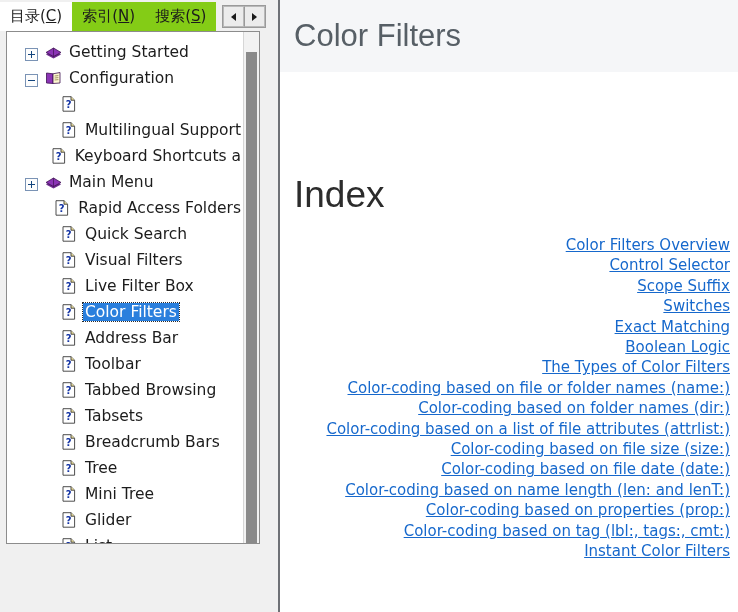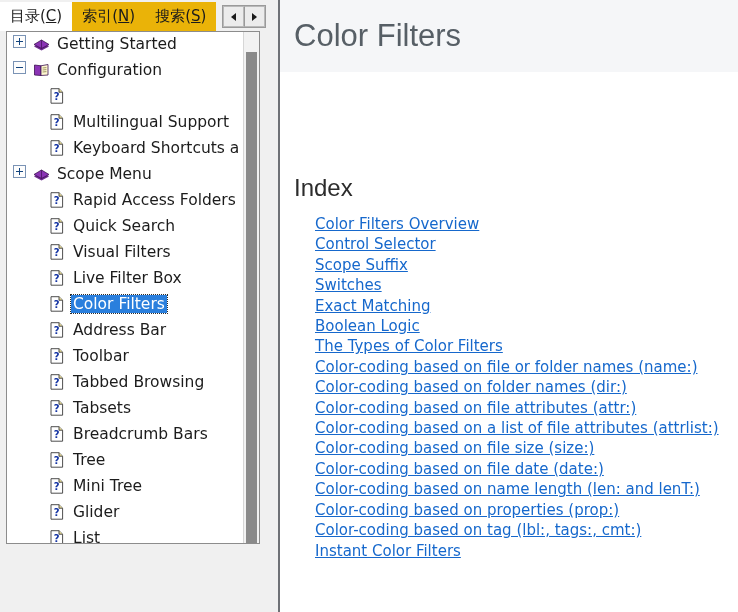--- a/index.html
+++ b/index.html
@@ -37,21 +37,21 @@
     padding-left: 0px;
   }
   .tab {
     height: 29px;
     line-height: 29px;
     padding: 0 10px 0 10px;
     font-size: 15px;
     color: #1b1b1b;
     box-sizing: border-box;
     white-space: nowrap;
-    background: #eab308;
+    background: #84cc16;
     cursor: default;
     font-family: "DejaVu Sans", sans-serif;
   }
   .tab.selected {
     background: #ffffff;
   }
   .tab .hot { text-decoration: underline; }
 
   #tab-nav {
     display: flex;
@@ -98,26 +98,27 @@
     overflow: hidden;
     padding-top: 3px;
     box-sizing: border-box;
   }
   #tree-list {
     position: relative;
   }
 
   .tree-row {
     display: flex;
-    align-items: flex-start;
+    align-items: flex-end;
     height: 26px;
     white-space: nowrap;
     font-size: 15.5px;
     color: #1c1c1c;
     font-family: "DejaVu Sans", sans-serif;
+    padding-left: 12px;
   }
   .tree-row .indent0 { width: 6px; }
   .tree-row .indent1 { width: 40px; }
 
   .expander {
     width: 13px; height: 13px;
     border: 1px solid #7a93b5;
     background: #fdfdfd;
     box-sizing: border-box;
     position: relative;
@@ -213,30 +214,31 @@
   }
   #content-body {
     padding: 0 0 0 14px;
     background: #ffffff;
     height: 540px;
     box-sizing: border-box;
   }
   #index-heading {
     margin: 0;
     padding-top: 104px;
-    font-size: 24px;
+    font-size: 37px;
     font-weight: normal;
     color: #2c2c2c;
     font-family: "Liberation Sans", sans-serif;
     line-height: 1;
   }
   #index-list {
     list-style: none;
-    margin: 0;
+    margin: 8px;
     padding: 14px 0 0 21px;
+    text-align: right;
   }
   #index-list li { line-height: 19.4px; }
   .idx-link {
     color: #1668cc;
     text-decoration: underline;
     font-size: 15px;
     font-family: "DejaVu Sans", sans-serif;
     cursor: pointer;
     white-space: nowrap;
   }
@@ -327,21 +329,21 @@
               <span class="indent0"></span>
               <span class="expander plus"></span>
               <span class="icon-wrap">
                 <svg width="17" height="15" viewBox="0 0 17 15">
                   <path d="M1 9.5 L8.5 5 L16 9.5 L8.5 13.5 Z" fill="#6d2a8e"></path>
                   <path d="M1 7.5 L8.5 3 L16 7.5 L8.5 11.5 Z" fill="#8b34b5"></path>
                   <path d="M1 7.5 L8.5 3 L16 7.5 L8.5 11.5 Z" fill="none" stroke="#3d1252" stroke-width="0.8"></path>
                   <path d="M8.5 3 L8.5 11.5" stroke="#3d1252" stroke-width="0.7"></path>
                 </svg>
               </span>
-              <span class="tree-label">Scope Menu</span>
+              <span class="tree-label">Main Menu</span>
             </div>
             <div class="tree-row">
               <span class="indent1"></span>
               <span class="icon-wrap">
                 <svg width="14" height="16" viewBox="0 0 14 16">
                   <path d="M1 0.7 L9 0.7 L12.6 4.2 L12.6 15.2 L1 15.2 Z" fill="#ffffff" stroke="#3a3a3a" stroke-width="0.9"></path>
                   <path d="M9 0.7 L9 4.2 L12.6 4.2" fill="#f1e49a" stroke="#3a3a3a" stroke-width="0.9"></path>
                   <text x="6.6" y="12" font-family="DejaVu Sans, sans-serif" font-size="10" font-weight="bold" fill="#1434a4" text-anchor="middle">?</text>
                 </svg>
               </span>
@@ -520,21 +522,20 @@
       <ul id="index-list">
           <li><span class="idx-link">Color Filters Overview</span></li>
           <li><span class="idx-link">Control Selector</span></li>
           <li><span class="idx-link">Scope Suffix</span></li>
           <li><span class="idx-link">Switches</span></li>
           <li><span class="idx-link">Exact Matching</span></li>
           <li><span class="idx-link">Boolean Logic</span></li>
           <li><span class="idx-link">The Types of Color Filters</span></li>
           <li><span class="idx-link">Color-coding based on file or folder names (name:)</span></li>
           <li><span class="idx-link">Color-coding based on folder names (dir:)</span></li>
-          <li><span class="idx-link">Color-coding based on file attributes (attr:)</span></li>
           <li><span class="idx-link">Color-coding based on a list of file attributes (attrlist:)</span></li>
           <li><span class="idx-link">Color-coding based on file size (size:)</span></li>
           <li><span class="idx-link">Color-coding based on file date (date:)</span></li>
           <li><span class="idx-link">Color-coding based on name length (len: and lenT:)</span></li>
           <li><span class="idx-link">Color-coding based on properties (prop:)</span></li>
           <li><span class="idx-link">Color-coding based on tag (lbl:, tags:, cmt:)</span></li>
           <li><span class="idx-link">Instant Color Filters</span></li>
         </ul>
     </div>
   </div>

